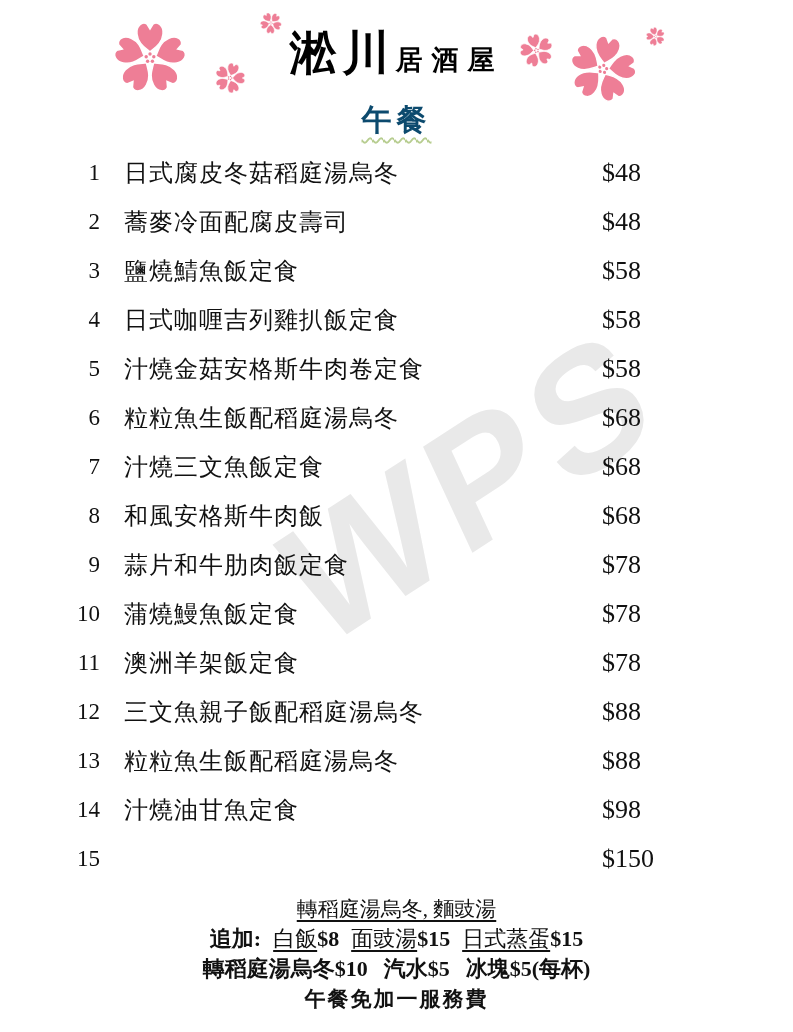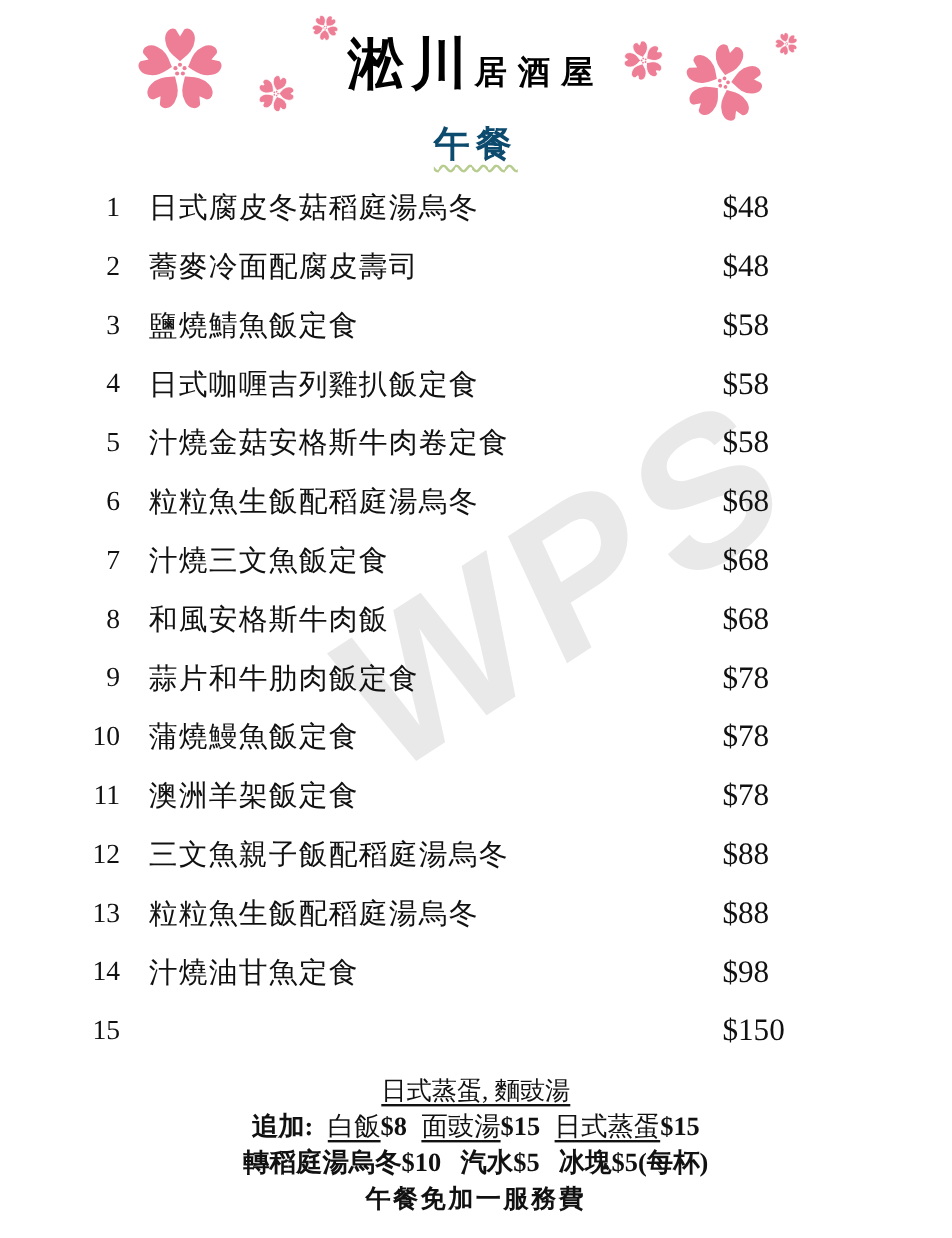--- a/index.html
+++ b/index.html
@@ -231,21 +231,21 @@
         <span class="menu-price">$98</span>
       </div>
         <div class="menu-row">
         <span class="menu-no">15</span>
         <span class="menu-price">$150</span>
       </div>
       </div>
 
     <div class="footer">
       <div class="footer-line included-note">
-        <span>日式蒸蛋, 麵豉湯</span>
+        <span>轉稻庭湯烏冬, 麵豉湯</span>
       </div>
       <div class="footer-line addon-line">
         <span class="addon-prefix">追加:</span>
         <span class="addon-group">
           <span class="addon-label">白飯</span>
           <span class="addon-price">$8</span>
         </span>
         <span class="addon-group">
           <span class="addon-label">面豉湯</span>
           <span class="addon-price">$15</span>

